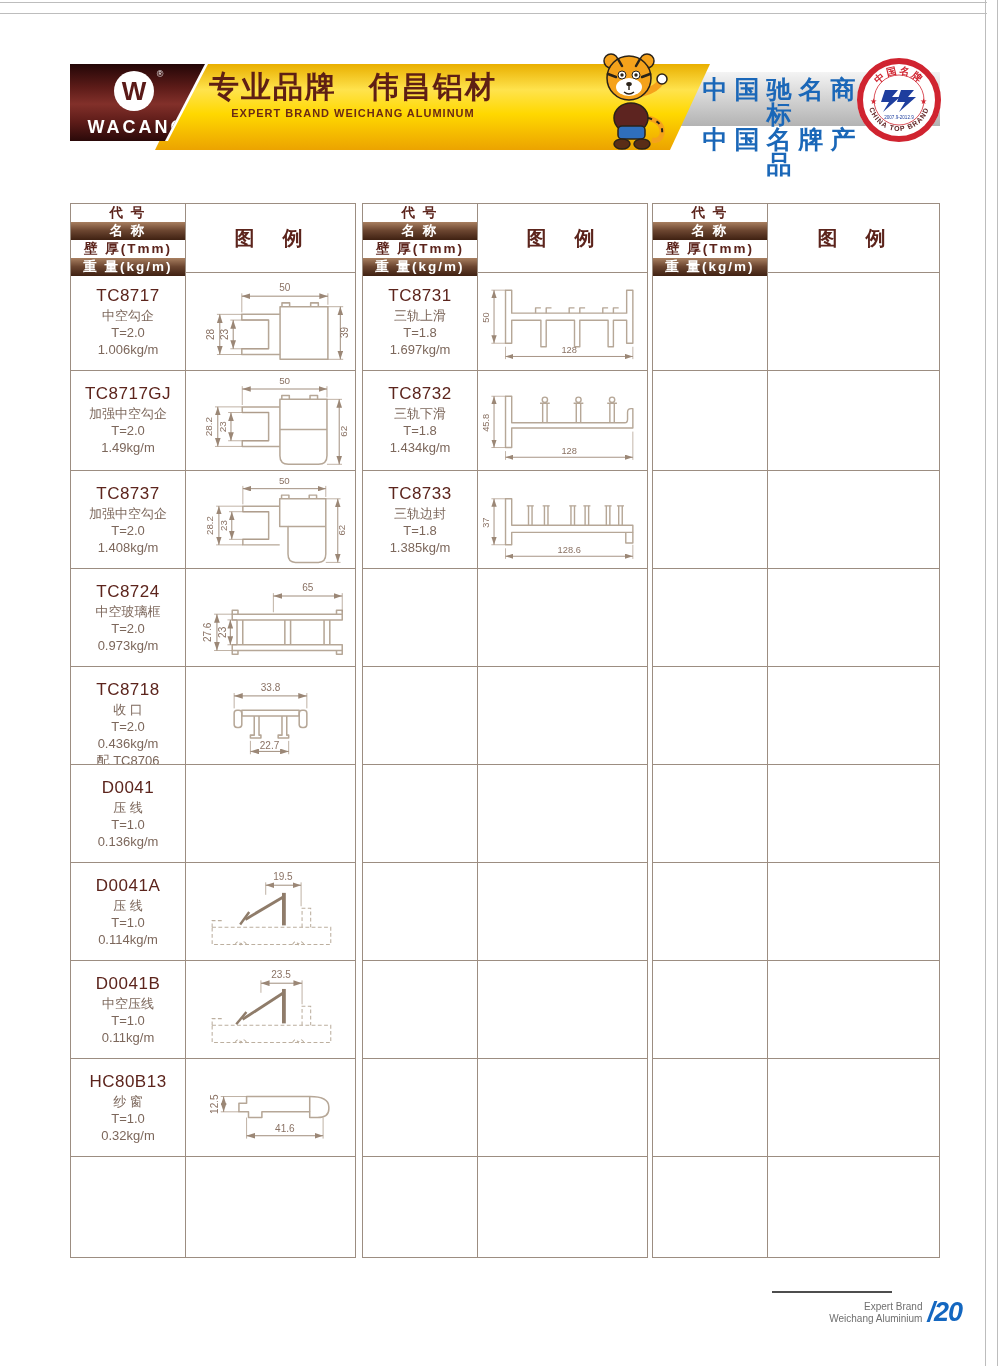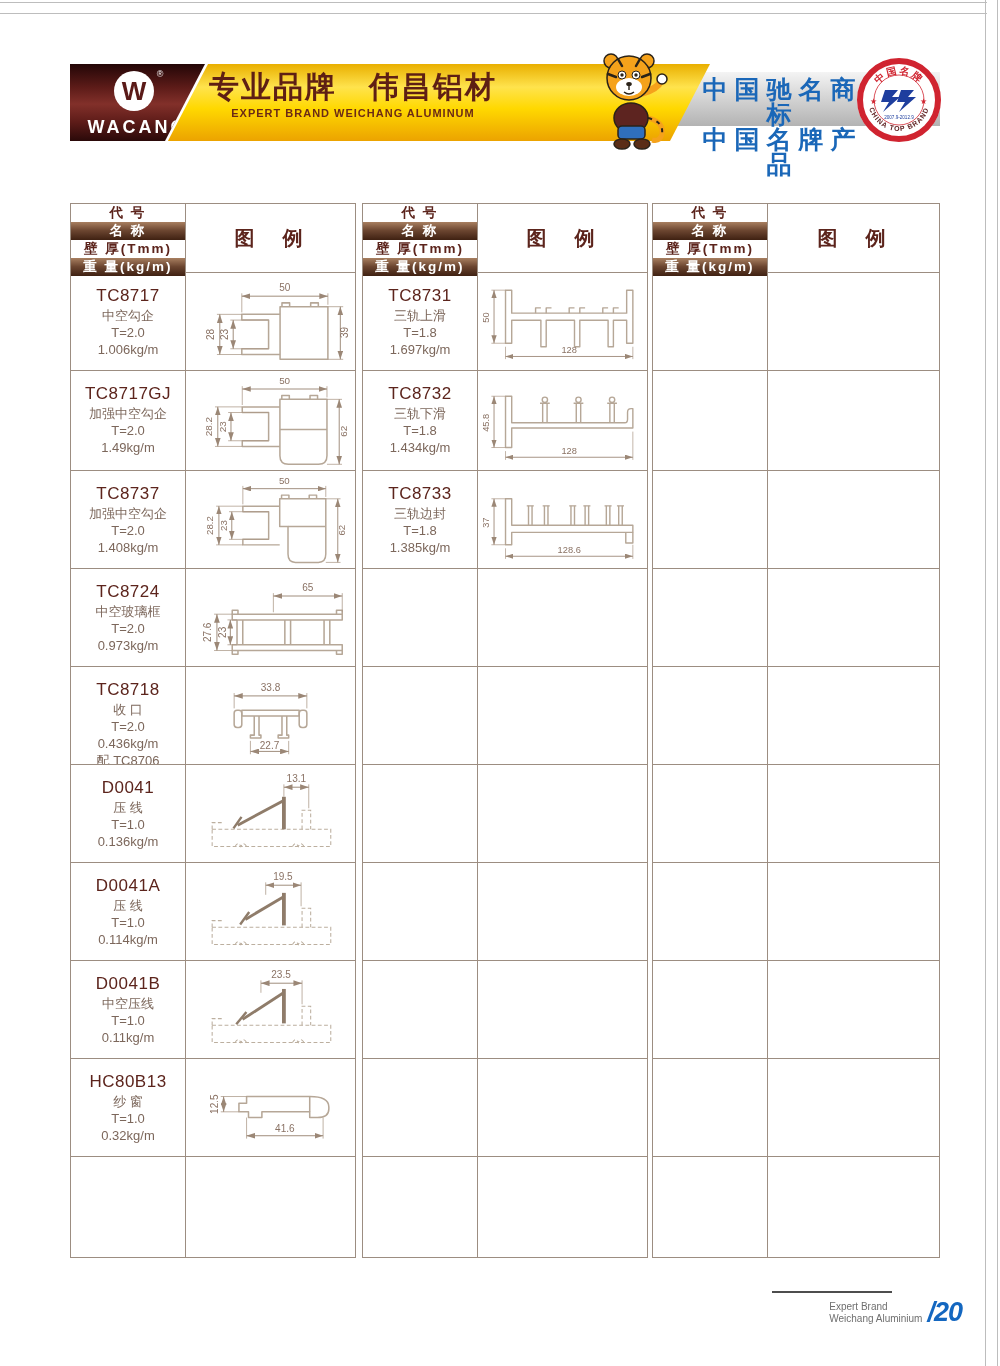--- a/index.html
+++ b/index.html
@@ -5,21 +5,21 @@
   html,body{margin:0;padding:0;background:#fff;}
   .page{position:relative;width:1000px;height:1366px;background:#fff;overflow:hidden;
         font-family:"Liberation Sans","DejaVu Sans",sans-serif;}
   .cropline{position:absolute;background:#bdbdbd;}
   
   .gray-bar{position:absolute;left:600px;top:72px;width:340px;height:54px;
     background:linear-gradient(180deg,#f4f4f4 0%,#d6d6d6 45%,#b3b3b3 100%);
     clip-path:polygon(90px 0,100% 0,100% 100%,55px 100%);}
   .honor{position:absolute;left:690px;top:77px;width:185px;text-align:center;
     color:#1a67b8;font-weight:bold;font-size:25px;letter-spacing:7px;line-height:25px;}
-  .banner{position:absolute;left:155px;top:64px;width:555px;height:77px;
+  .banner{position:absolute;left:155px;top:64px;width:555px;height:86px;
     background:linear-gradient(180deg,#e9af00 0%,#ffe34d 30%,#ffd800 58%,#eca300 100%);
     clip-path:polygon(42px 0,100% 0,calc(100% - 40px) 100%,0 100%);}
   .banner-text{position:absolute;left:38px;top:5px;width:320px;text-align:center;}
   .banner-cn{font-size:30px;font-weight:bold;color:#5e1f14;letter-spacing:2px;line-height:36px;}
   .banner-en{font-size:11px;font-weight:bold;color:#6b2a16;letter-spacing:1px;line-height:17px;}
   .diag-sep{position:absolute;left:203px;top:64px;width:5px;height:77px;background:#fff;
     transform:skewX(-27.5deg);transform-origin:top left;}
   .brand-panel{position:absolute;left:70px;top:64px;width:135px;height:77px;
     background:linear-gradient(180deg,#230607 0%,#5c1b18 30%,#82302a 52%,#5c1b18 76%,#2a0909 100%);
     clip-path:polygon(0 0,100% 0,calc(100% - 40px) 100%,0 100%);}
@@ -51,21 +51,21 @@
   .prof{fill:none;stroke:#b6a797;stroke-width:1.6;stroke-linejoin:round;}
   .dash{fill:none;stroke:#bcaf9f;stroke-width:1.1;stroke-dasharray:4 2.5;}
   .clip{fill:none;stroke:#8f7c6a;stroke-linecap:square;}
   .ext{fill:none;stroke:#ab9887;stroke-width:0.8;}
   .dim{stroke:#9b8776;stroke-width:1;}
   .dtx{fill:#8a7264;font-size:10.5px;font-family:"Liberation Sans",sans-serif;}
   
   .note{position:absolute;top:1277px;left:55px;right:55px;text-align:center;font-size:15px;color:#404040;}
   .footer-rule{position:absolute;top:1291px;left:772px;width:120px;height:2px;background:#4d4d4d;}
   .footer{position:absolute;top:1297px;right:38px;display:flex;align-items:center;}
-  .footer-brand{text-align:left;font-size:10px;color:#6f6f6f;line-height:12px;margin-right:5px;}
+  .footer-brand{text-align:right;font-size:10px;color:#6f6f6f;line-height:12px;margin-right:5px;}
   .page-num{font-size:27px;font-weight:bold;font-style:italic;color:#1467c0;letter-spacing:-1px;}
 </style>
 </head>
 <body>
 
 <div class="page">
 
   <div class="cropline" style="left:0;top:2px;width:987px;height:1px;"></div>
   <div class="cropline" style="left:0;top:13px;width:987px;height:1px;"></div>
   <div class="cropline" style="left:985px;top:0;width:1px;height:1366px;"></div>
@@ -299,38 +299,20 @@
       </div>
     </div>
 
     <div class="trow h98">
       <div class="cell-info">
         <div class="p-code">D0041</div>
         <div class="p-line">压 线</div>
         <div class="p-line">T=1.0</div>
         <div class="p-line">0.136kg/m</div>
       </div>
-      <div class="cell-draw">
-        <svg width="165" height="88" viewBox="0 0 170 92">
-          <defs>
-              <marker id="a6" markerWidth="9" markerHeight="6" refX="9" refY="3" orient="auto-start-reverse" markerUnits="userSpaceOnUse">
-                <path d="M0 0 L9 3 L0 6 Z" fill="#9b8776"></path>
-              </marker>
-            </defs>
-          <path class="dash" d="M24 62 H148 V80 H24 Z"></path>
-          <path class="dash" d="M24 62 V55 H34 M118 62 V42 H127 V62"></path>
-          <path class="dash" d="M48 80 q3 -6 6 0 q3 -6 6 0 M108 80 q3 -6 6 0 q3 -6 6 0"></path>
-          <path class="clip" d="M99 30 V60" stroke-width="4"></path>
-          <path class="clip" d="M97 33 L52 57" stroke-width="3"></path>
-          <path class="clip" d="M54 50 L47 60" stroke-width="2.5"></path>
-          <path class="ext" d="M99 28 V15 M125 40 V15"></path>
-          <line class="dim" x1="99" y1="18" x2="125" y2="18" marker-start="url(#a6)" marker-end="url(#a6)"></line>
-          <text class="dtx" x="112" y="13" text-anchor="middle">13.1</text>
-        </svg>
-      </div>
     </div>
 
     <div class="trow h98">
       <div class="cell-info">
         <div class="p-code">D0041A</div>
         <div class="p-line">压 线</div>
         <div class="p-line">T=1.0</div>
         <div class="p-line">0.114kg/m</div>
       </div>
       <div class="cell-draw">

